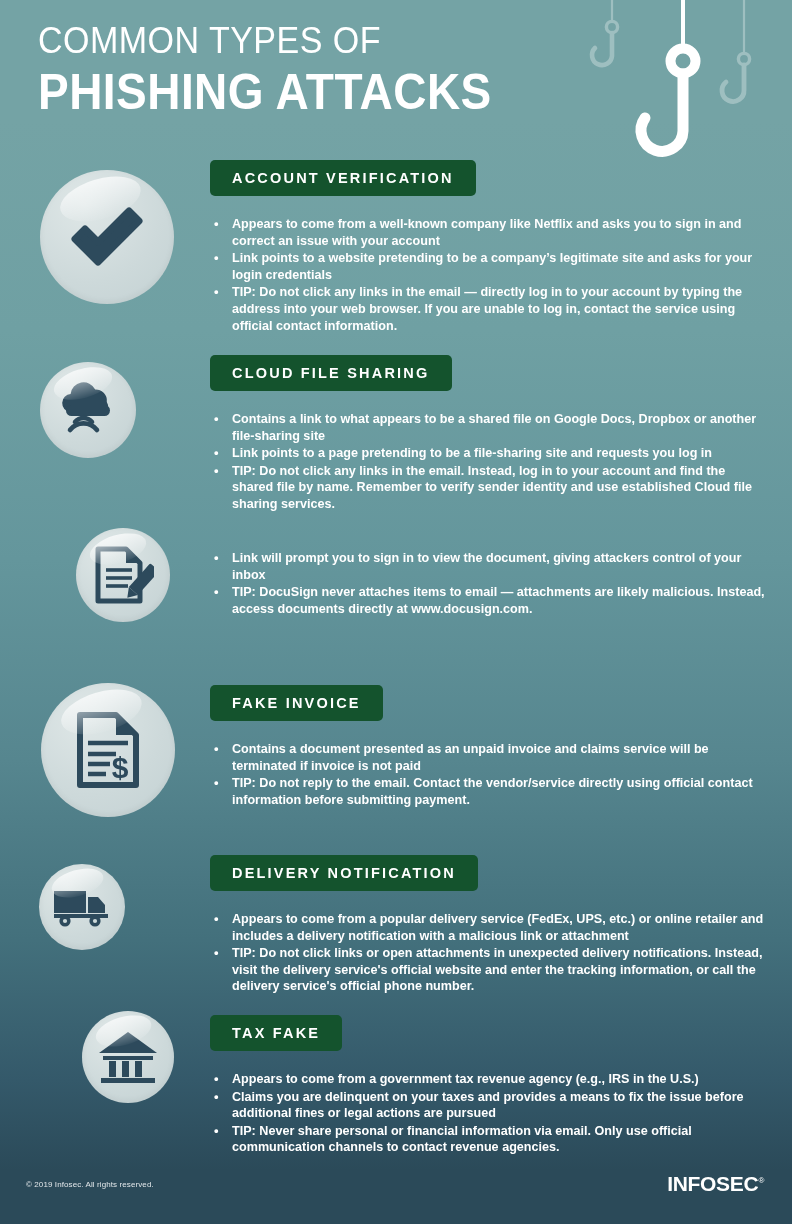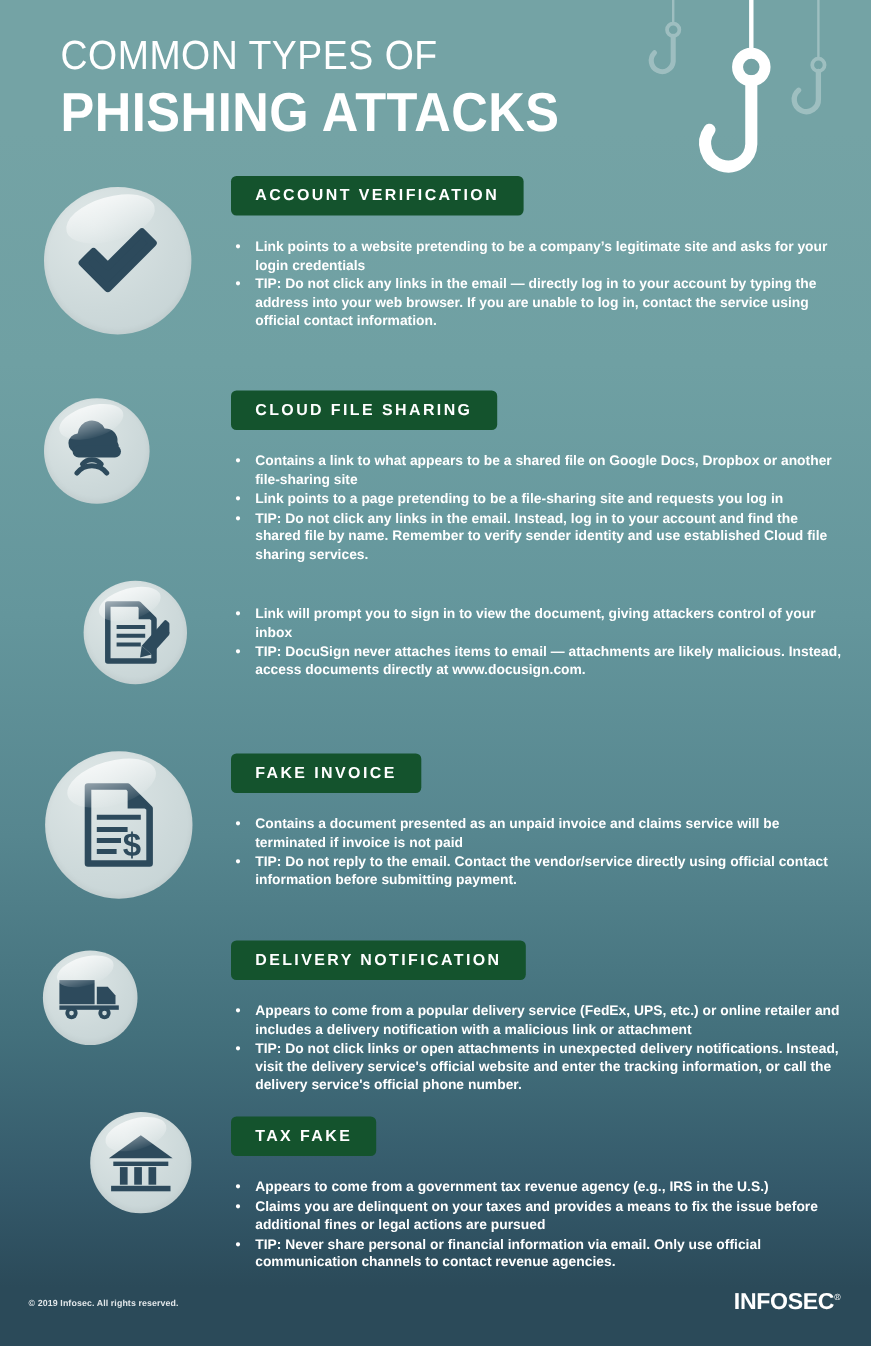--- a/index.html
+++ b/index.html
@@ -23,22 +23,21 @@
         #2b4a59 1224px);
     position: relative;
     overflow: hidden;
     color: #ffffff;
   }
 
   
   .header {
     position: relative;
     height: 160px;
-    padding: 32px 0 0 38px;
-    margin-left: 17px;
+    padding: 22px 0 0 38px;
   }
   .title-line1 {
     font-size: 37px;
     font-weight: normal;
     letter-spacing: 0.5px;
     line-height: 1.05;
     color: #ffffff;
     font-stretch: condensed;
     transform: scaleX(0.92);
     transform-origin: left center;
@@ -143,21 +142,21 @@
     left: 0;
     bottom: 0;
     width: 792px;
     height: 60px;
   }
   .copyright {
     position: absolute;
     left: 26px;
     top: 16px;
     font-size: 8px;
-    font-weight: bold;
+    font-weight: normal;
     color: #e2e7ea;
     letter-spacing: 0.1px;
   }
   .logo {
     position: absolute;
     right: 28px;
     top: 8px;
     font-size: 21px;
     font-weight: bold;
     letter-spacing: -0.3px;
@@ -205,20 +204,21 @@
   <div class="icon-wrap" style="left:40px; top:10px;">
     <div class="circle" style="width:134px;height:134px;">
       <svg width="80" height="80" viewBox="0 0 80 80" xmlns="http://www.w3.org/2000/svg">
         <path d="M8 42 L18 32 L31 45 L62 14 L72 24 L31 65 Z" fill="#2d4a5c" stroke="#2d4a5c" stroke-width="7" stroke-linejoin="round" stroke-linecap="round"></path>
       </svg>
     </div>
   </div>
   <div class="content">
     <div class="badge">ACCOUNT VERIFICATION</div>
     <ul class="bullets">
+      <li>Appears to come from a well-known company like Netflix and asks you to sign in and correct an issue with your account</li>
       <li>Link points to a website pretending to be a company’s legitimate site and asks for your login credentials</li>
       <li>TIP: Do not click any links in the email —  directly log in to your account by typing the address into your web browser. If you are unable to log in, contact the service using official contact information.</li>
     </ul>
   </div>
 </div>
 
 <div class="section" style="top:355px;">
   <div class="icon-wrap" style="left:40px; top:7px;">
     <div class="circle" style="width:96px;height:96px;">
       <svg width="64" height="62" viewBox="0 0 64 62" xmlns="http://www.w3.org/2000/svg">

